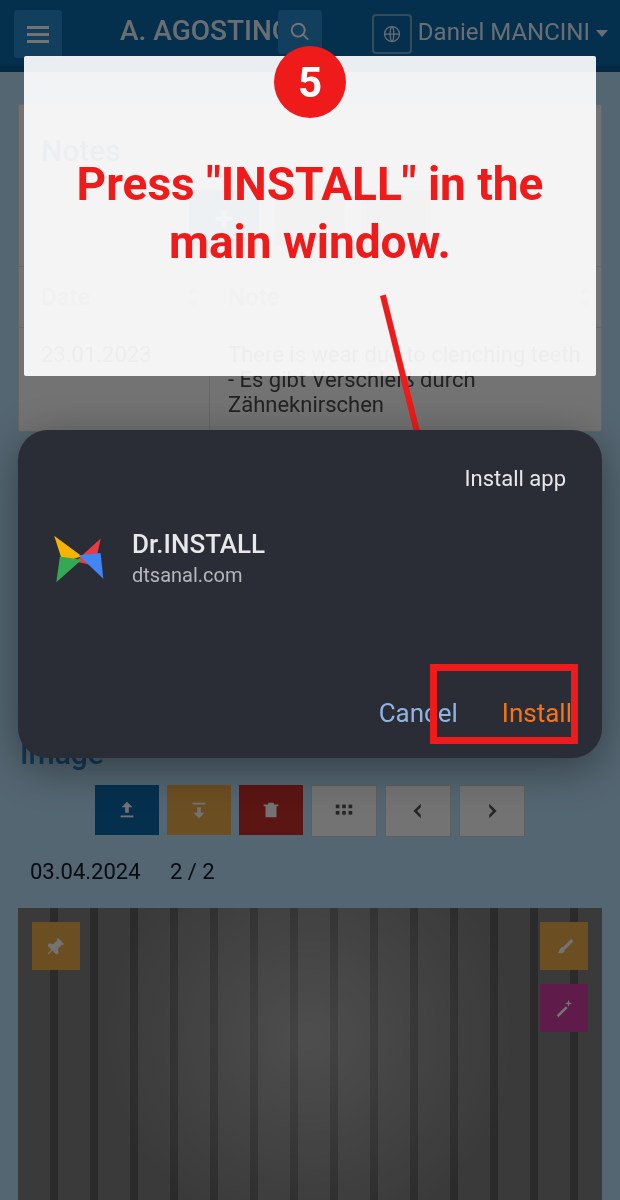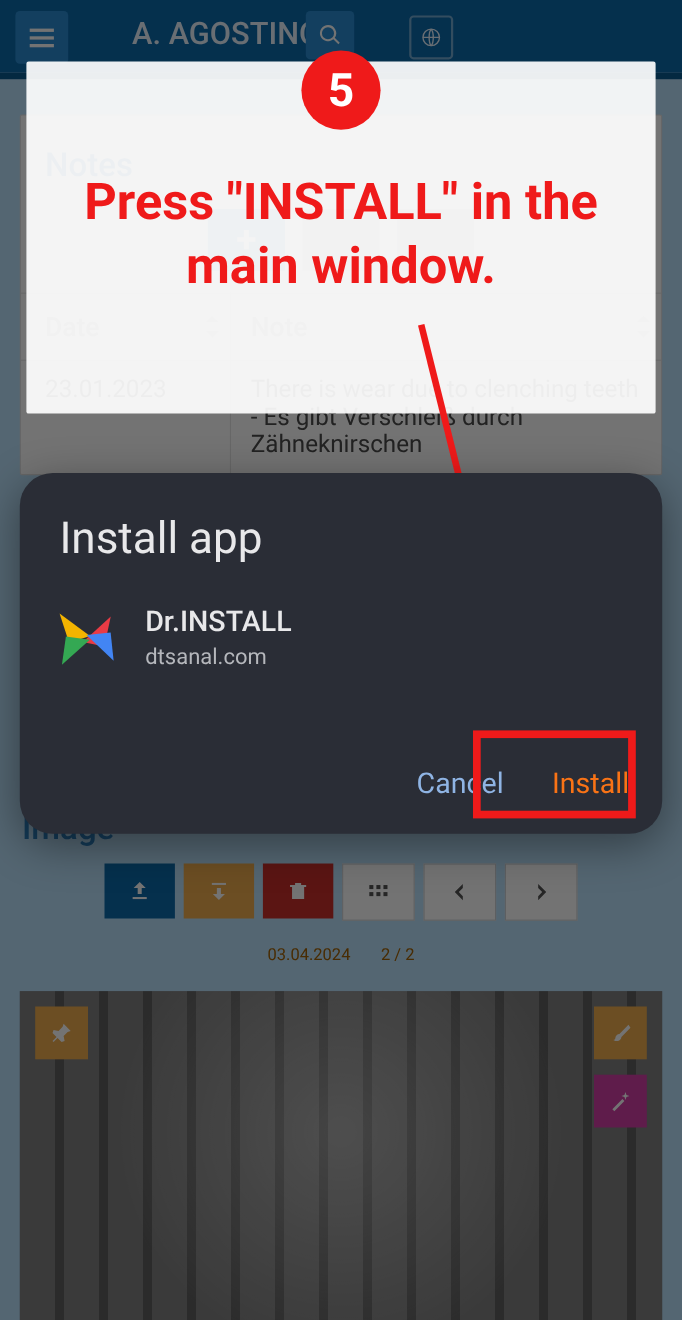--- a/index.html
+++ b/index.html
@@ -45,21 +45,21 @@
   .img-card { margin:0 18px; }
   .img-title { color:#2e83c4; font-size:30px; padding:4px 2px 4px 2px; font-weight:500; }
   .img-btnrow { display:flex; gap:8px; justify-content:center; padding:10px 0; }
   .ibtn { width:64px; height:50px; display:flex; align-items:center; justify-content:center; font-size:22px; }
   .b-up   { background:#0d6aac; color:#fff; }
   .b-down { background:#f0ad4e; color:#fff; }
   .b-del  { background:#c9302c; color:#fff; }
   .b-lite { background:#fff; border:1px solid #cfd3d8; color:#555; }
   .ibtn svg { width:22px; height:22px; fill:currentColor; }
 
-  .img-info { text-align:center; font-size:15px; color:#a16207; padding:12px 0 24px; }
+  .img-info { text-align:left; font-size:22px; color:#0f172a; padding:12px 0 24px; }
   .img-info span { margin:0 12px; }
 
   .xray { margin:0 0 0 0; background:#6b6b6b; height:320px; position:relative; overflow:hidden; }
   
   .xray::before { content:""; position:absolute; inset:0; background:
     radial-gradient(circle at 50% 40%, rgba(255,255,255,.35) 0%, rgba(255,255,255,0) 60%),
     repeating-linear-gradient(90deg, rgba(255,255,255,.15) 0 32px, rgba(0,0,0,.1) 32px 40px);
     filter:blur(.6px); }
   .pin { position:absolute; top:14px; left:14px; width:48px; height:48px; background:#f0ad4e; color:#fff; display:flex; align-items:center; justify-content:center; font-size:24px; }
   .brush { position:absolute; top:14px; right:14px; width:48px; height:48px; background:#f0ad4e; color:#fff; display:flex; align-items:center; justify-content:center; }
@@ -73,21 +73,21 @@
 
   
   .instr { position:absolute; top:156px; left:0; right:0; text-align:center; font-size:46px; line-height:1.25; font-weight:700; color:#ef1a1a; padding:0 30px; z-index:30; }
 
   
   .arrow { position:absolute; left:380px; top:296px; width:6px; height:390px; background:#ef1a1a; transform:rotate(-14deg); transform-origin:top left; z-index:25; }
   .arrow::after { content:""; position:absolute; left:-8px; bottom:-2px; border-left:11px solid transparent; border-right:11px solid transparent; border-top:18px solid #ef1a1a; }
 
   
   .pwa { position:absolute; left:18px; right:18px; top:430px; height:328px; background:#2a2d36; border-radius:30px; color:#e8e8ea; z-index:40; box-shadow:0 10px 40px rgba(0,0,0,.4); }
-  .pwa-title { font-size:40px; padding:36px 36px 8px 36px; }
+  .pwa-title { font-size:22px; padding:36px 36px 8px 36px;text-align:right; }
   .pwa-app   { display:flex; align-items:center; gap:22px; padding:30px 36px 10px 36px; }
   .app-icon { width:56px; height:56px; position:relative; }
   
   .tri { position:absolute; width:0; height:0; }
   .tri.r { top:6px; left:24px; border-left:20px solid transparent; border-right:0 solid transparent; border-bottom:28px solid #e93b45; transform:rotate(12deg); }
   .tri.y { top:2px; left:4px;  border-left:0 solid transparent; border-right:20px solid transparent; border-bottom:28px solid #f4b400; transform:rotate(-18deg); }
   .tri.g { top:28px; left:4px; border-left:0 solid transparent; border-right:22px solid transparent; border-top:26px solid #34a853; transform:rotate(8deg); }
   .tri.b { top:24px; left:26px;border-left:22px solid transparent; border-right:0 solid transparent; border-top:26px solid #4285f4; transform:rotate(-6deg); }
   .app-name { font-size:26px; font-weight:500; }
   .app-site { font-size:20px; color:#b5b7bc; margin-top:4px; }
@@ -116,20 +116,21 @@
         <svg viewBox="0 0 24 24" width="22" height="22" fill="#fff">
             <path d="M10 2a8 8 0 105.3 14l5 5 1.4-1.4-5-5A8 8 0 0010 2zm0 2a6 6 0 110 12 6 6 0 010-12z"></path>
           </svg>
       </div>
       <div class="globe">
         <svg viewBox="0 0 24 24" width="20" height="20" fill="none" stroke="#e8f4ff" stroke-width="1.5">
             <circle cx="12" cy="12" r="9"></circle>
             <path d="M3 12h18M12 3c3 3 3 15 0 18M12 3c-3 3-3 15 0 18"></path>
           </svg>
       </div>
+      <div class="user">Daniel MANCINI</div>
     </div>
     <div class="topbar-strip"></div>
 
     <div class="card">
       <div class="card-title">Notes</div>
       <div class="btnrow">
         <div class="sqbtn btn-blue">
             <span class="plus">+</span>
           </div>
         <div class="sqbtn btn-grey"></div>

